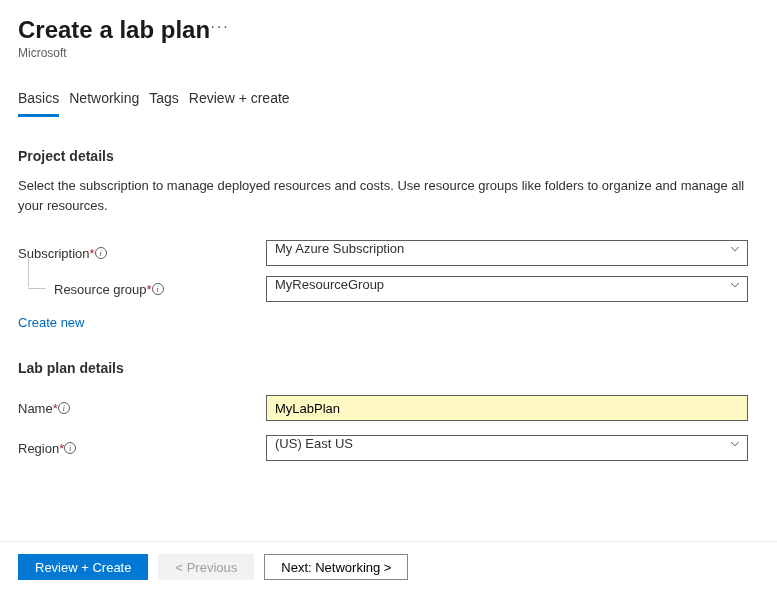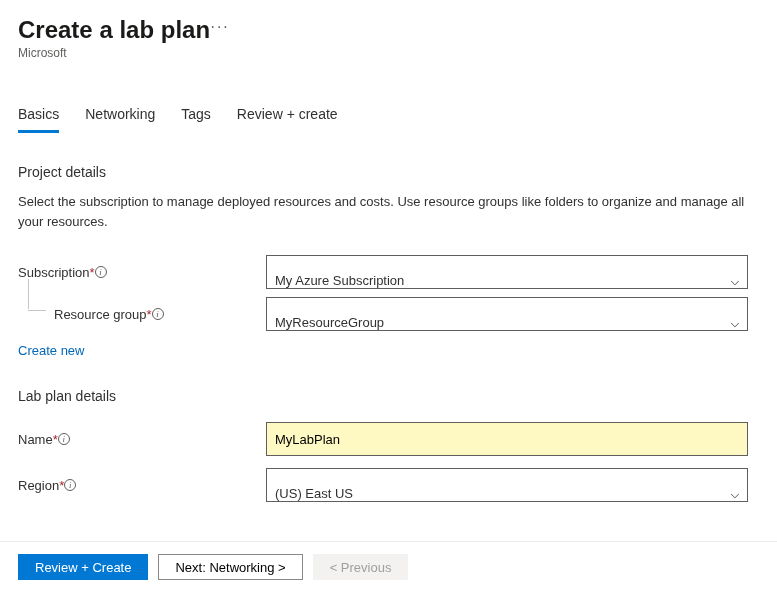--- a/index.html
+++ b/index.html
@@ -12,31 +12,31 @@
       height: 592px;
       position: relative;
       padding: 16px 18px 0 18px;
     }
     .header { margin-bottom: 6px; }
     .title-row { display: flex; align-items: center; }
     .page-title { font-size: 24px; font-weight: 600; color: #1b1a19; }
     .ellipsis { color: #605e5c; font-size: 16px; letter-spacing: 1px; cursor: pointer; padding-bottom: 6px; }
     .subtitle { font-size: 12px; color: #605e5c; margin-top: 2px; }
 
-    .tabs { display: flex; gap: 26px; margin-top: 40px; border-bottom: 1px solid transparent; }
+    .tabs { display: flex; gap: 10px; margin-top: 24px; border-bottom: 1px solid transparent; }
     .tab {
       font-size: 14px;
       color: #323130;
       padding: 6px 0 8px 0;
       cursor: pointer;
       border-bottom: 2px solid transparent;
     }
     .tab.active { border-bottom: 3px solid #0078d4; font-weight: 400; }
 
-    .section-heading { font-size: 14px; font-weight: 400; margin-top: 30px; margin-bottom: 12px; }
+    .section-heading { font-size: 14px; font-weight: 700; margin-top: 30px; margin-bottom: 12px; }
     .description { font-size: 13px; color: #323130; line-height: 1.5; max-width: 740px; margin-bottom: 24px; }
 
     .form-row { display: flex; align-items: center; margin-bottom: 8px; min-height: 28px; }
     .form-row.indented { position: relative; }
     .form-row.indented::before {
       content: "";
       position: absolute;
       left: 10px;
       top: -18px;
       width: 1px;
@@ -57,23 +57,23 @@
     .required { color: #a4262c; }
     .info-icon {
       display: inline-flex; align-items: center; justify-content: center;
       width: 12px; height: 12px; border: 1px solid #605e5c; border-radius: 50%;
       font-size: 9px; color: #605e5c; font-style: italic; font-family: Georgia, serif;
       cursor: pointer;
     }
     .control-col { flex: 0 0 482px; }
 
     .dropdown, .text-input {
-      width: 100%; height: 34px; border: 1px solid #605e5c;
+      width: 100%; height: 26px; border: 1px solid #605e5c;
       background: #ffffff; font-size: 13px; padding: 0 8px;
-      display: flex; align-items: flex-end; justify-content: space-between;
+      display: flex; align-items: flex-start; justify-content: space-between;
       cursor: pointer; font-family: inherit;
     }
     .text-input { cursor: text; background: #fef9c3; }
     .chevron { font-size: 11px; color: #323130; }
 
     .link { color: #0067b8; font-size: 13px; cursor: pointer; margin-top: 4px; display: inline-block; }
 
     .footer {
       position: absolute; bottom: 0; left: 0; right: 0;
       border-top: 1px solid #edebe9; padding: 12px 18px;
@@ -158,18 +158,18 @@
   <div class="control-col">
     <div class="dropdown">
       <span>(US) East US</span>
       <span class="chevron">⌵</span>
     </div>
   </div>
 </div>
 
 <div class="footer">
   <button class="btn primary">Review + Create</button>
+  <button class="btn disabled">&lt; Previous</button>
   <button class="btn">Next: Networking &gt;</button>
-  <button class="btn disabled">&lt; Previous</button>
 </div>
 
 
 
 
 </body></html>

